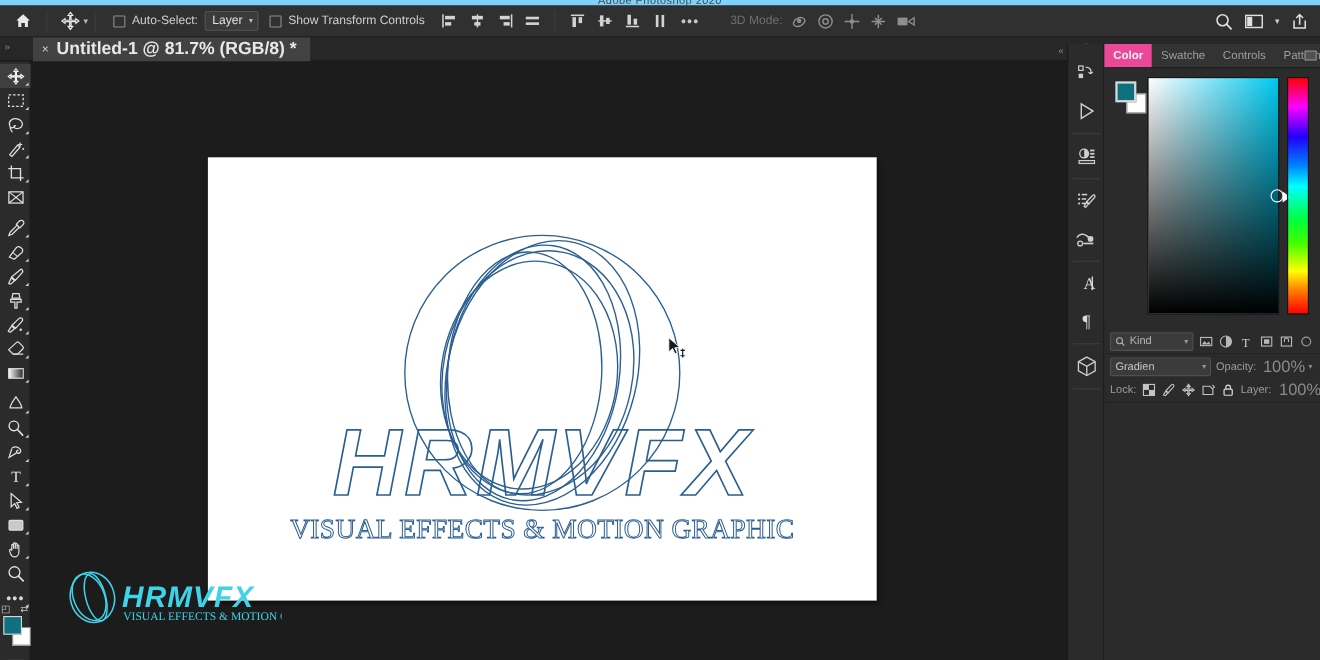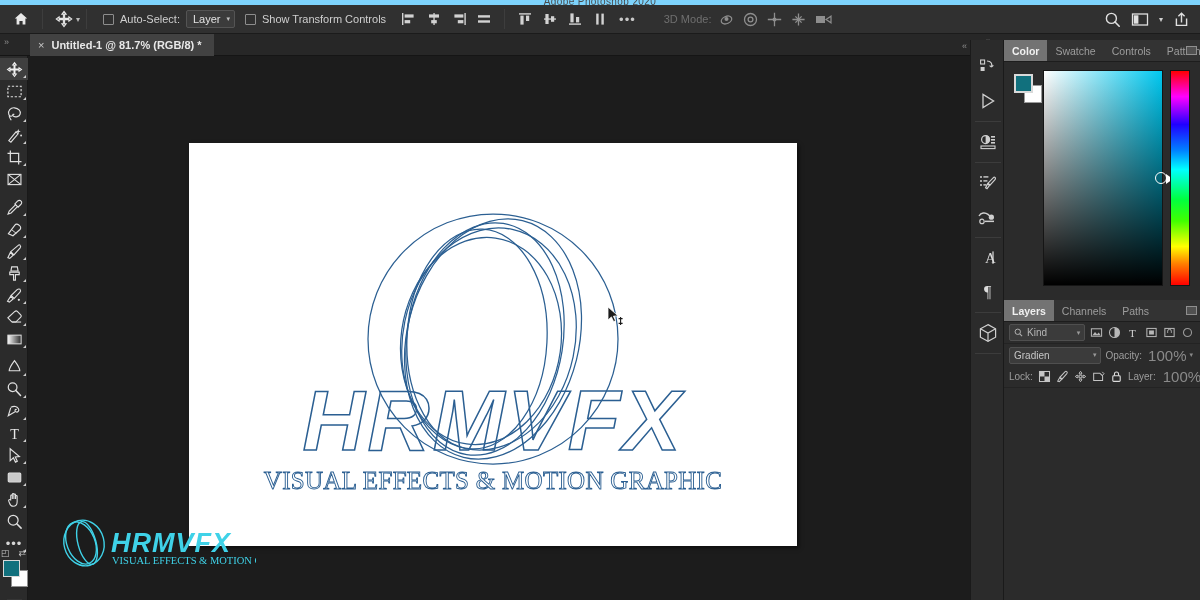--- a/index.html
+++ b/index.html
@@ -65,21 +65,21 @@
   .tab-collapse {
     position: absolute; left: 4px; top: 3px; font-size: 9px; color: #8e8e8e;
     transform: rotate(0deg);
   }
   .doc-tab {
     position: absolute; left: 30px; top: 0; height: 22px;
     display: flex; align-items: center; gap: 7px;
     background: #424242; padding: 0 12px 0 8px;
   }
   .doc-tab .x { font-size: 11px; color: #c9c9c9; line-height: 1; }
-  .doc-tab .t { font-size: 11px; color: #e8e8e8; font-weight: bold; white-space: nowrap; }
+  .doc-tab .t { font-size: 16px; color: #e8e8e8; font-weight: bold; white-space: nowrap; }
   .tabbar .collapse-arrows {
     position: absolute; right: 210px; top: 2px; font-size: 9px; color: #8d8d8d;
   }
 
   
   .toolbar {
     position: absolute; left: 0; top: 56px; width: 28px; height: 544px;
     background: #2b2b2b; border-right: 1px solid #191919;
     padding-top: 2px;
   }
@@ -149,21 +149,21 @@
     background: #2b2b2b;
   }
   .panel-tabs {
     display: flex; align-items: stretch; height: 22px;
     background: #333333; border-bottom: 1px solid #1d1d1d; position: relative;
   }
   .panel-tab {
     display: flex; align-items: center; padding: 0 8px;
     font-size: 10.5px; color: #9d9d9d; white-space: nowrap;
   }
-  .panel-tab.active { background: #737373; color: #f0f0f0; font-weight: bold; }
+  .panel-tab.active { background: #ec4899; color: #f0f0f0; font-weight: bold; }
   .panel-menu {
     position: absolute; right: 3px; top: 6px; width: 11px; height: 9px;
     border: 1px solid #8f8f8f; background: #515151;
   }
 
   
   .color-body { position: relative; height: 230px; background: #2b2b2b; padding: 8px 6px; }
   .cp-swatch { position: absolute; left: 10px; top: 12px; width: 28px; height: 28px; }
   .cp-fg { position: absolute; left: 0; top: 0; width: 19px; height: 19px; background: #11707d; border: 2px solid #d9d9d9; }
   .cp-bg { position: absolute; left: 10px; top: 11px; width: 18px; height: 18px; background: #fff; border: 1px solid #9a9a9a; }
@@ -743,32 +743,20 @@
         <div class="cp-fg"></div>
       </div>
       <div class="cp-field">
         <div class="cp-marker"></div>
         <div class="cp-arrow"></div>
       </div>
       <div class="cp-hue"></div>
     </div>
 
     <div class="layers-panel">
-      <div class="panel-tabs">
-        <div class="panel-tab active">
-          <span>Layers</span>
-        </div>
-        <div class="panel-tab">
-          <span>Channels</span>
-        </div>
-        <div class="panel-tab">
-          <span>Paths</span>
-        </div>
-        <div class="panel-menu"></div>
-      </div>
 
       <div class="lp-filter">
         <div class="lp-kind">
           <svg width="9" height="9" viewBox="0 0 10 10">
               <circle cx="4.2" cy="4.2" r="3" fill="none" stroke="#b0b0b0" stroke-width="1.1"></circle>
               <path d="M6.4 6.4 L9 9" stroke="#b0b0b0" stroke-width="1.2"></path>
             </svg>
           <span class="txt">Kind</span>
           <span class="chev">▾</span>
         </div>

